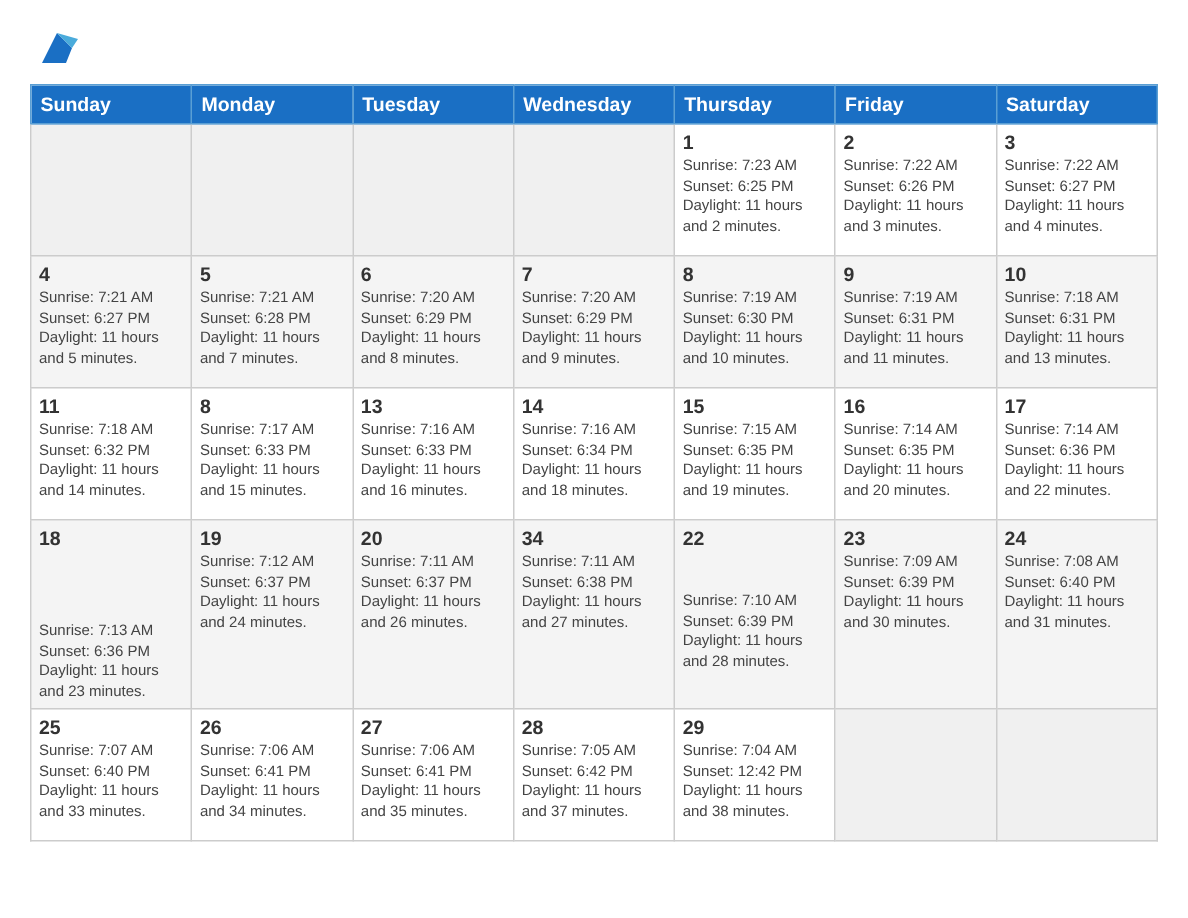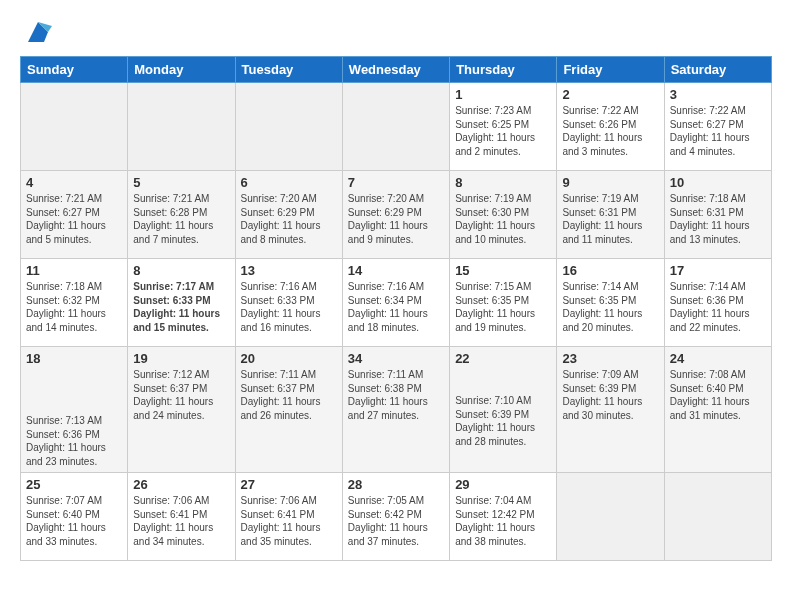--- a/index.html
+++ b/index.html
@@ -216,21 +216,21 @@
         <tr class="row-odd">
           <td>
             <div class="day-number">11</div>
             <div class="day-info" style="white-space: pre-line;">Sunrise: 7:18 AM
 Sunset: 6:32 PM
 Daylight: 11 hours
 and 14 minutes.</div>
           </td>
           <td>
             <div class="day-number">8</div>
-            <div class="day-info" style="white-space: pre-line; font-weight: bold;">Sunrise: 7:17 AM
+            <div class="day-info" style="white-space: pre-line;">Sunrise: 7:17 AM
 Sunset: 6:33 PM
 Daylight: 11 hours
 and 15 minutes.</div>
           </td>
           <td>
             <div class="day-number">13</div>
             <div class="day-info" style="white-space: pre-line;">Sunrise: 7:16 AM
 Sunset: 6:33 PM
 Daylight: 11 hours
 and 16 minutes.</div>

